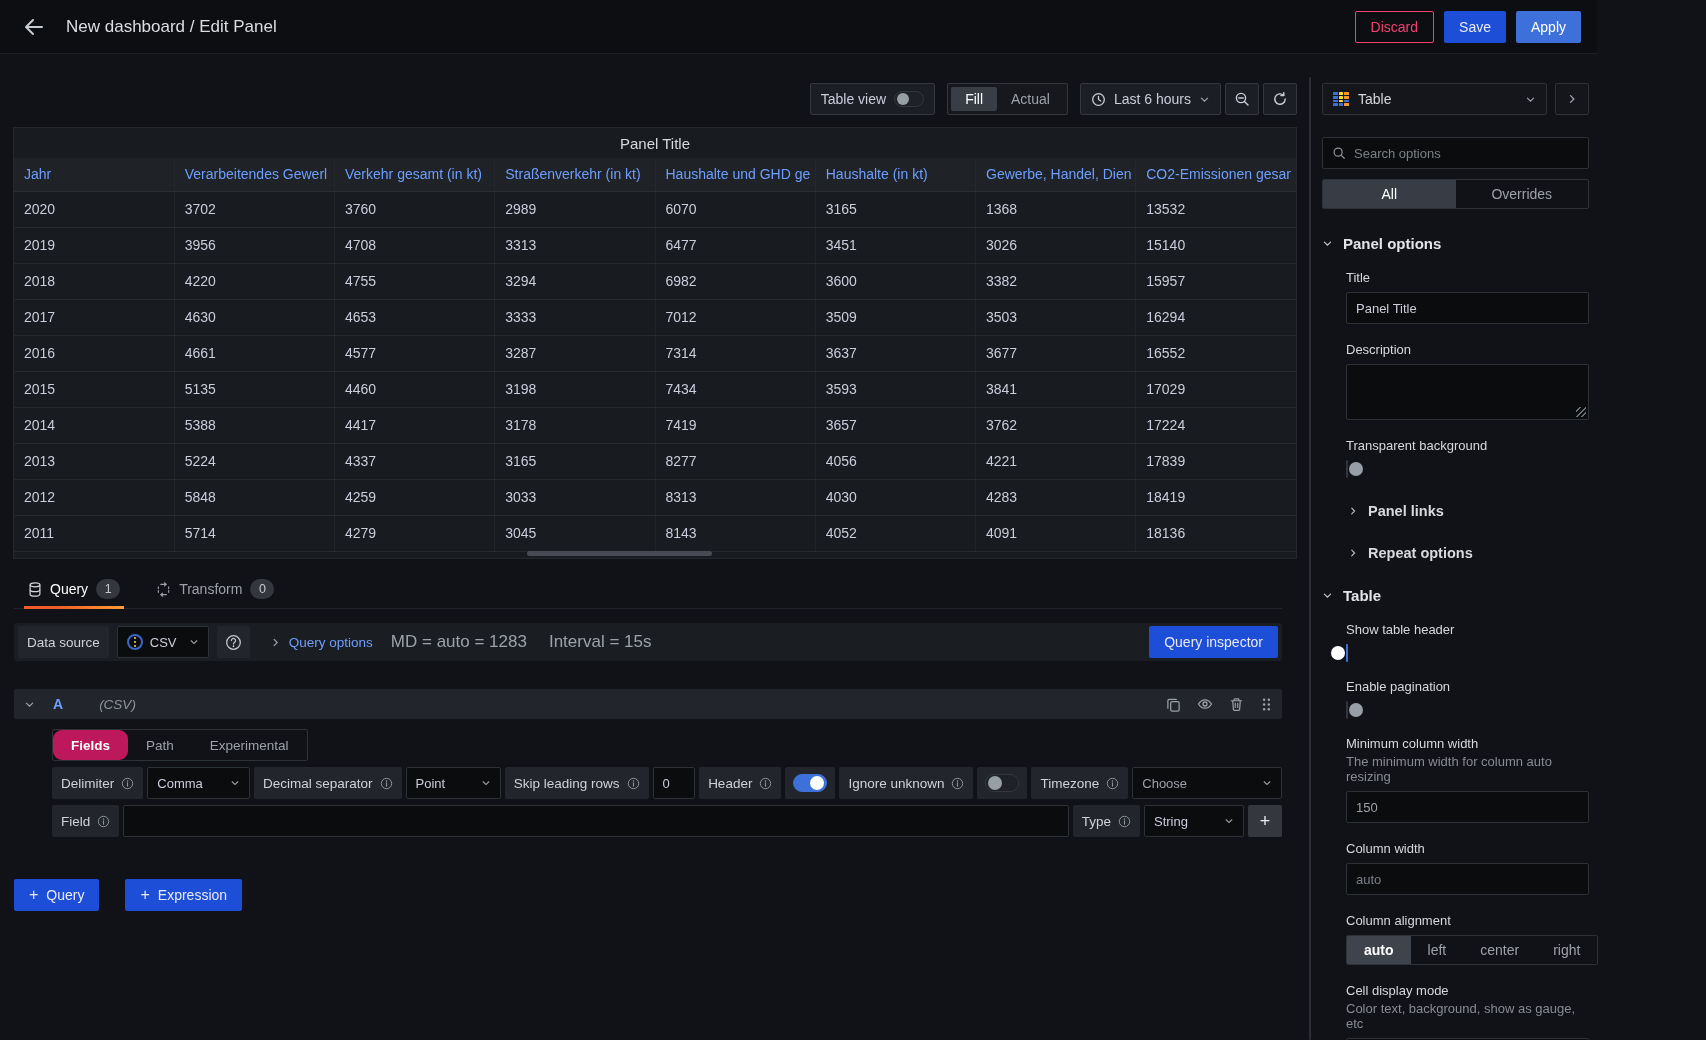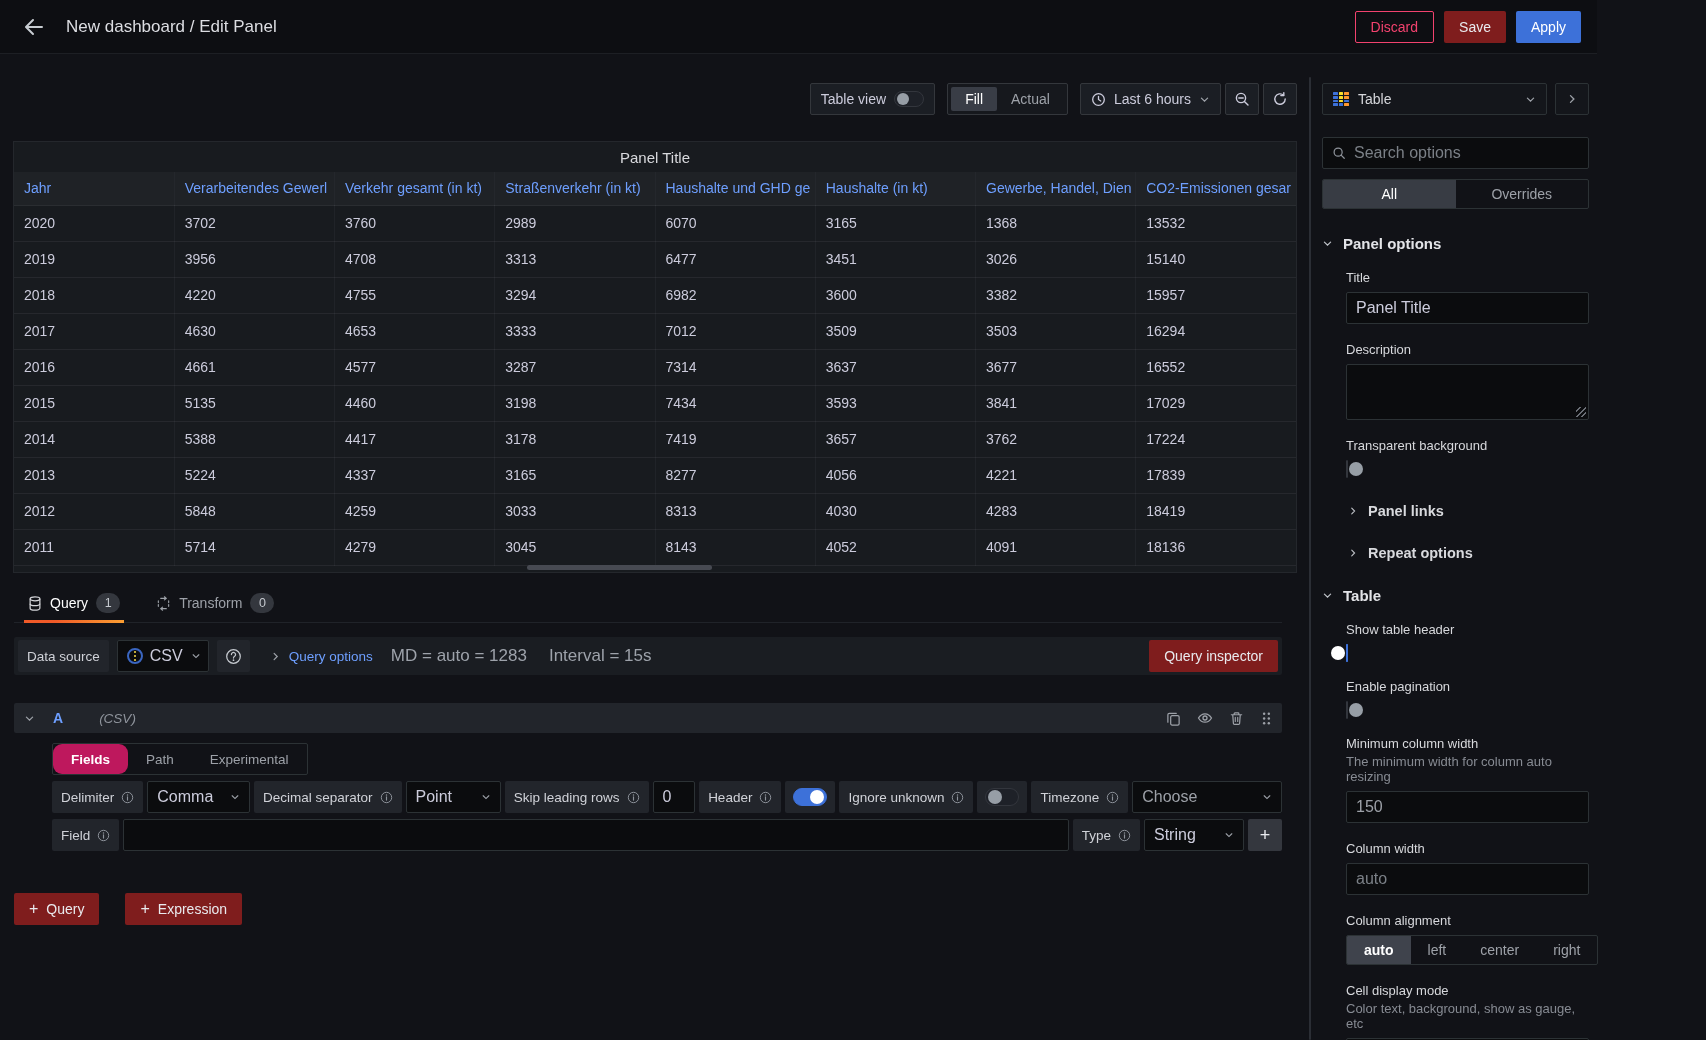--- a/index.html
+++ b/index.html
@@ -16,33 +16,33 @@
     display:flex; align-items:center; padding:0 16px; }
   .back-btn { width:36px; height:36px; display:flex; align-items:center; justify-content:center;
     color:#c7ccd1; cursor:pointer; }
   .tb-title { font-size:17px; font-weight:500; color:#dcdde2; margin-left:14px; }
   .tb-spacer { flex:1; }
   .btn { height:32px; padding:0 15px; border-radius:2px; font-size:14px; font-weight:500;
     display:inline-flex; align-items:center; justify-content:center; cursor:pointer; border:none;
     font-family:inherit; }
   .btn + .btn { margin-left:10px; }
   .btn-danger { background:transparent; border:1px solid #f2426e; color:#f2426e; }
-  .btn-secondary { background:#7f1d1d; color:#e9eaee; }
+  .btn-secondary { background:#1d4ed8; color:#e9eaee; }
   .btn-primary { background:#3d71d9; color:#fff; }
 
   
   .content { flex:1; display:flex; min-height:0; }
   .main { width:1306px; flex:0 0 1306px; display:flex; flex-direction:column; min-height:0; }
   .splitter { width:8px; flex:0 0 8px; display:flex; justify-content:center; }
   .splitter-line { width:2px; height:100%; background:#2b2e35; border-radius:1px; }
   .sidebar { flex:1; padding:6px 8px 0 8px; min-width:0; }
 
   
   .main-toolbar { display:flex; justify-content:flex-end; align-items:center; gap:12px;
-    margin:6px 9px 16px 0; }
+    margin:6px 9px 2px 0; }
   .tb-box { height:32px; border:1px solid #34373c; background:#1b1e24; border-radius:2px;
     display:flex; align-items:center; padding:0 10px; gap:8px; color:#ccccdc; }
   .seg-group { height:32px; border:1px solid #34373c; background:#16181d; border-radius:2px;
     display:flex; align-items:center; padding:3px; }
   .seg-opt { height:100%; display:flex; align-items:center; padding:0 14px; border-radius:2px;
     color:#9da1a8; cursor:pointer; }
   .seg-opt.active { background:#393d46; color:#fff; font-weight:500; }
   .time-group { display:flex; gap:4px; }
   .icon-box { width:34px; padding:0; justify-content:center; }
   .toggle { position:relative; width:34px; height:18px; border-radius:9px; background:#1e2128;
@@ -80,21 +80,21 @@
   .qtab.active { color:#fff; }
   .qtab.active .qtab-label { font-weight:500; color:#fff; }
   .qtab.active::after { content:""; position:absolute; left:0; right:0; bottom:-1px; height:3px;
     background:linear-gradient(90deg,#f05a28 30%,#fb9d32 99%); }
   .badge { min-width:24px; height:20px; padding:0 8px; border-radius:11px; background:#34373e;
     color:#c5c9cf; font-size:12.5px; display:inline-flex; align-items:center; justify-content:center; }
   .label-box { height:32px; background:#22252b; border-radius:2px; display:inline-flex;
     align-items:center; gap:7px; padding:0 9px; color:#d0d2d8; font-weight:500; font-size:13.5px;
     white-space:nowrap; }
   .input, .select { height:32px; background:#0b0c0e; border:1px solid #2c3235; border-radius:2px;
-    display:inline-flex; align-items:center; padding:0 9px; color:#ccccdc; font-size:16px; gap:8px; }
+    display:inline-flex; align-items:center; padding:0 9px; color:#ccccdc; font-size:13px; gap:8px; }
   .select { justify-content:space-between; cursor:pointer; }
   .muted { color:#9da1a8; }
   .dim { color:#7b8087; }
   .ds-row { margin-top:14px; height:38px; background:#1a1d22; border-radius:2px; display:flex;
     align-items:center; padding:3px 4px; gap:8px; }
   .ds-row .grow { flex:1; }
   .csv-icon { width:16px; height:16px; border-radius:50%; border:2px solid #3a66c1;
     display:flex; flex-direction:column; align-items:center; justify-content:center; gap:1.5px; }
   .csv-icon i { width:2.5px; height:2.5px; border-radius:50%; background:#fadc4a; }
   .link-blue { color:#6e9fff; font-weight:500; font-size:13.5px; cursor:pointer; }

